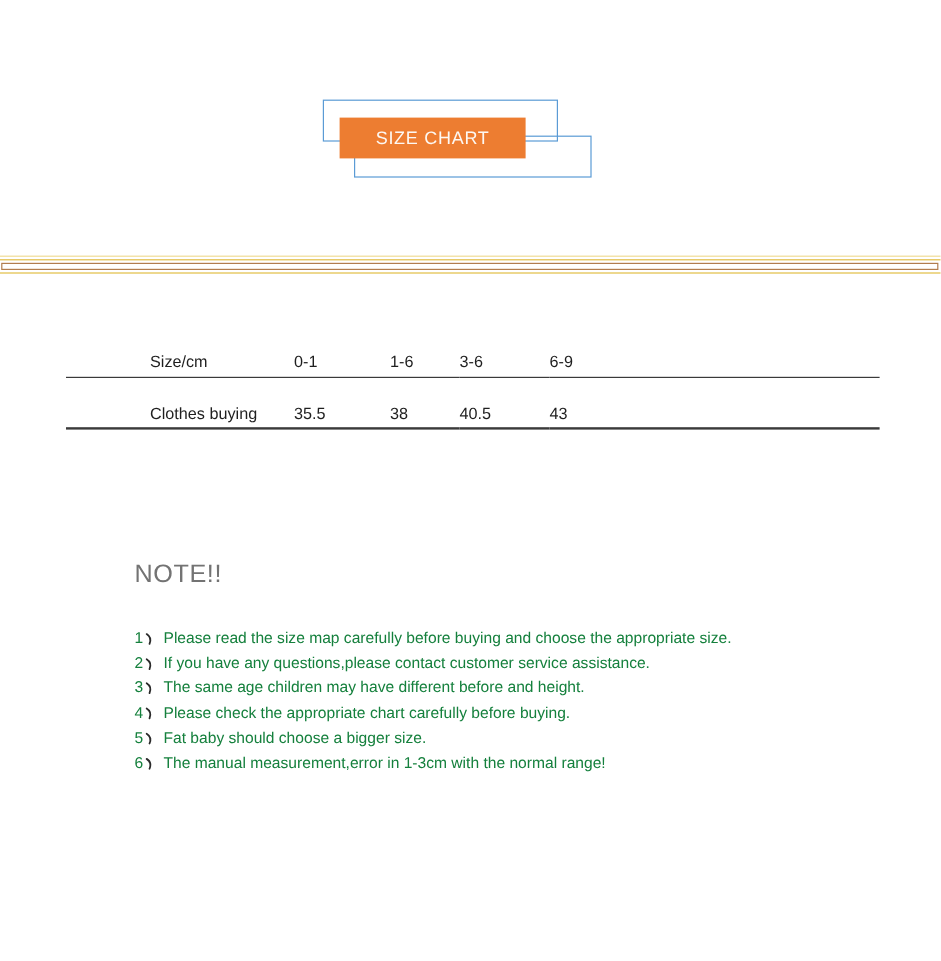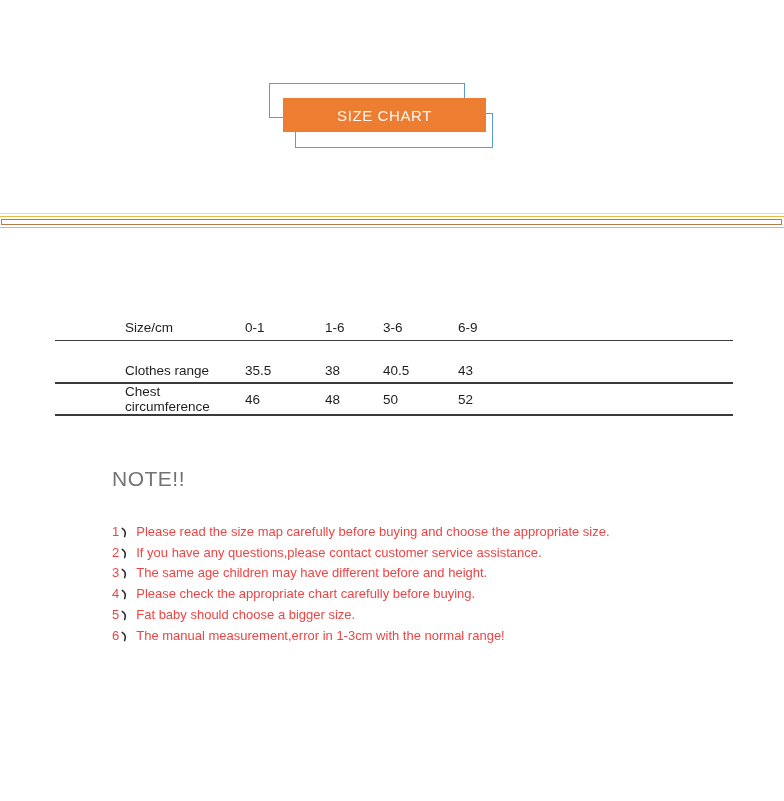--- a/index.html
+++ b/index.html
@@ -17,21 +17,21 @@
   .blue-rect {
     position: absolute;
     border: 1px solid #5b9bd5;
     background: transparent;
     box-sizing: border-box;
   }
   .rect-top    { left: 269px; top: 83px;  width: 196px; height: 35px; }
   .rect-bottom { left: 295px; top: 113px; width: 198px; height: 35px; }
   .orange-box {
     position: absolute;
-    left: 283px; top: 98px; width: 203px; height: 34px;
+    left: 283px; top: 98px; width: 155px; height: 34px;
     background: #ED7D31;
     z-index: 2;
     display: flex; align-items: center; justify-content: center;
   }
   .orange-box span {
     color: #fdf8f3;
     font-size: 15px;
     letter-spacing: 0.6px;
   }
 
@@ -48,39 +48,38 @@
 
   
   table.size-table {
     position: absolute;
     left: 55px; top: 288px;
     width: 678px;
     border-collapse: collapse;
     table-layout: fixed;
     font-size: 13.5px;
     color: #1f1f1f;
-    margin-top: 26px;
   }
   table.size-table td { padding: 0; vertical-align: middle; }
   table.size-table td.lbl { text-align: left; padding-left: 70px; }
   tr.hdr-row td   { height: 26px; border-bottom: 1px solid #3a3a3a; }
   tr.gap-row td   { height: 17px; }
   tr.data-row-1 td { height: 24px; border-bottom: 2px solid #3a3a3a; }
   tr.data-row-2 td { height: 21px; border-bottom: 2px solid #3a3a3a; }
 
   
   .note-title {
     position: absolute;
     left: 112px; top: 467px;
     font-size: 21px;
     color: #737373;
     letter-spacing: 0.5px;
   }
   .note-list { position: absolute; left: 112px; top: 522px; width: 600px; }
-  .note-item { line-height: 20.7px; font-size: 13px; white-space: nowrap; color: #ef4444; }
+  .note-item { line-height: 20.7px; font-size: 13px; white-space: nowrap; color: #15803d; }
   .note-item .no { display: inline-block; }
   .note-item svg.mark { margin: 0 8px 0 2px; position: relative; top: 2px; }
 </style>
 </head>
 <body>
 
 <div class="canvas">
 
   <div>
     <div class="blue-rect rect-top"></div>
@@ -112,33 +111,25 @@
         <td>0-1</td>
         <td>1-6</td>
         <td>3-6</td>
         <td>6-9</td>
         <td></td>
       </tr>
       <tr class="gap-row">
         <td colspan="6"></td>
       </tr>
       <tr class="data-row-1">
-        <td class="lbl">Clothes range</td>
+        <td class="lbl">Clothes buying</td>
         <td>35.5</td>
         <td>38</td>
         <td>40.5</td>
         <td>43</td>
-        <td></td>
-      </tr>
-      <tr class="data-row-2">
-        <td class="lbl">Chest circumference</td>
-        <td>46</td>
-        <td>48</td>
-        <td>50</td>
-        <td>52</td>
         <td></td>
       </tr>
     </tbody>
   </table>
 
   <div class="note-title">NOTE!!</div>
 
   <div class="note-list">
     <div class="note-item">
       <span class="no">1</span><svg class="mark" width="7" height="11" viewBox="0 0 7 11">

